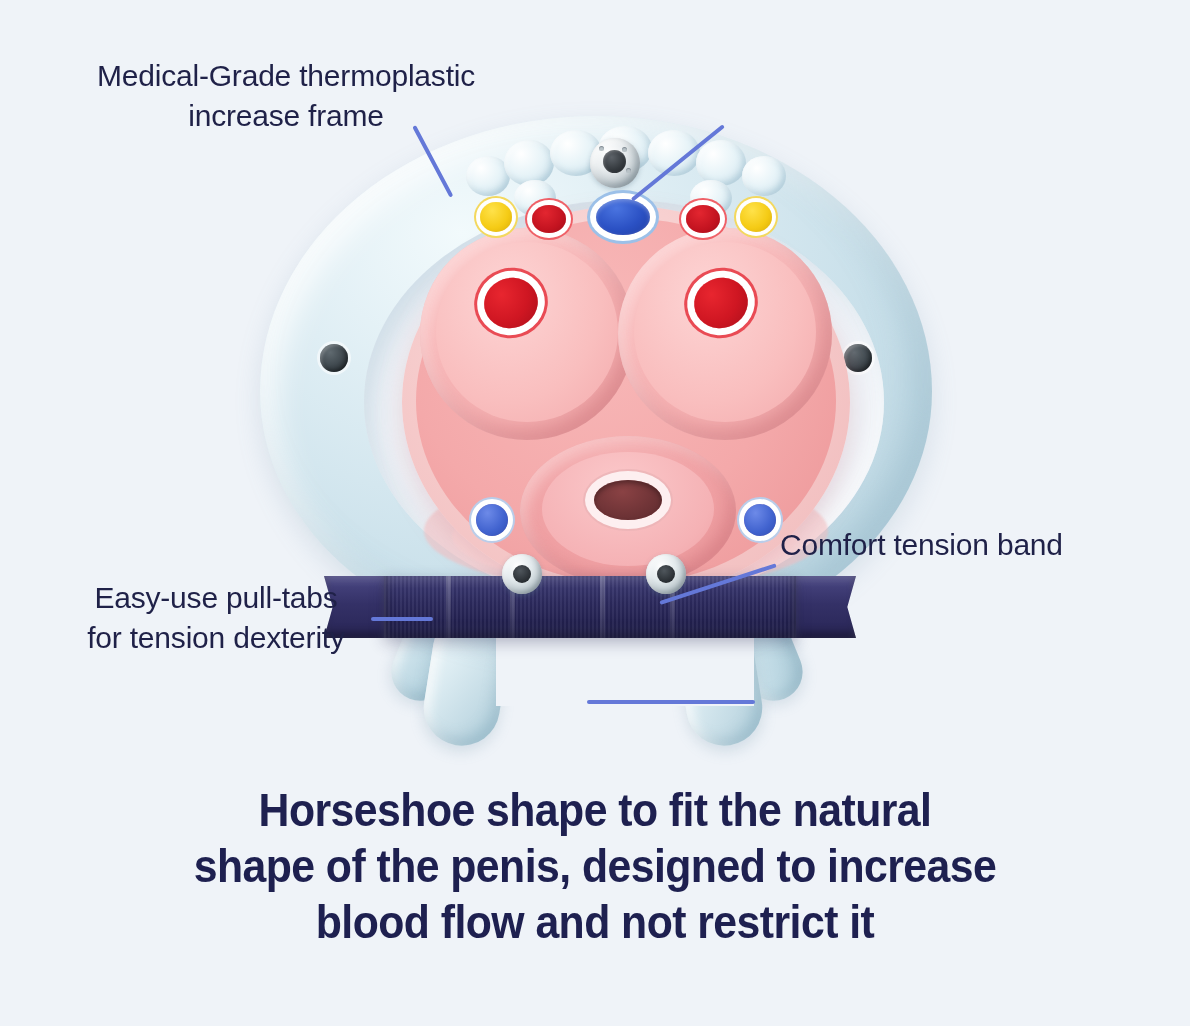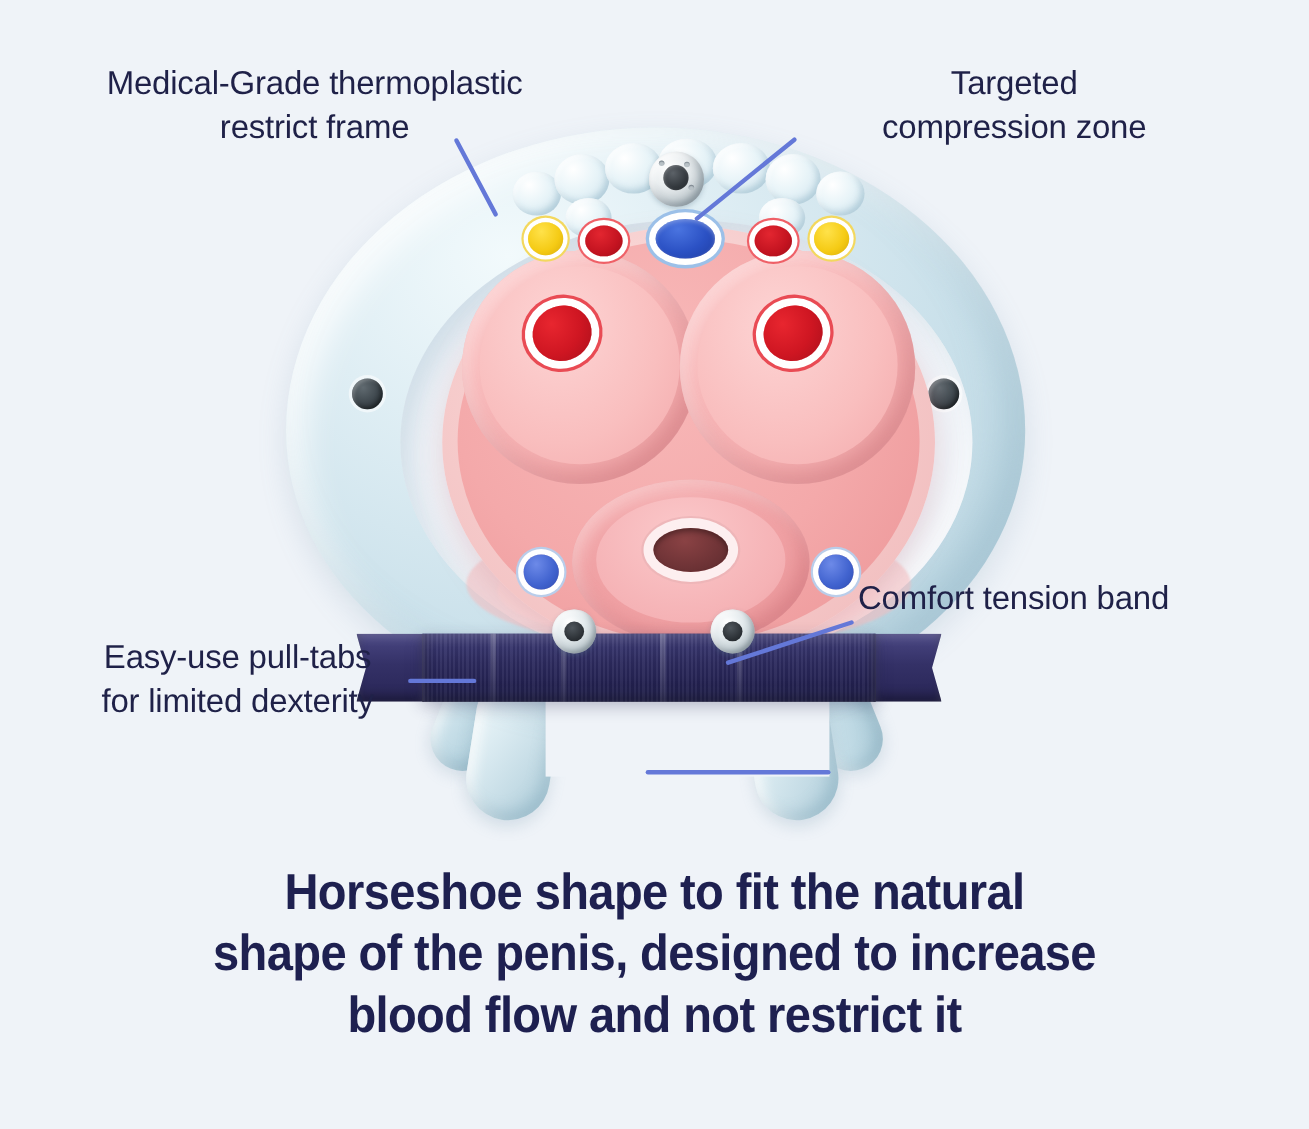--- a/index.html
+++ b/index.html
@@ -324,27 +324,25 @@
 
   <div class="leader" style="left:632px;top:198px;width:118px;transform:rotate(-39deg);"></div>
 
   <div class="leader" style="left:371px;top:617px;width:62px;"></div>
 
   <div class="leader" style="left:660px;top:601px;width:122px;transform:rotate(-18deg);"></div>
 
   <div class="leader" style="left:587px;top:700px;width:168px;"></div>
 
   <div class="label center-al" style="left:66px;top:56px;width:440px;">Medical-Grade thermoplastic
-restrict frame</div>
-
-  <div class="label center-al" style="left:762px;top:56px;width:320px;">Targeted
-compression zone</div>
+increase frame</div>
+
 
   <div class="label center-al" style="left:66px;top:578px;width:300px;">Easy-use pull-tabs
-for limited dexterity</div>
+for tension dexterity</div>
 
   <div class="label left-al" style="left:780px;top:525px;width:320px;">Comfort tension band</div>
 
 
   <div class="headline">Horseshoe shape to fit the natural
 shape of the penis, designed to increase
 blood flow and not restrict it</div>
 
 </div>
 

